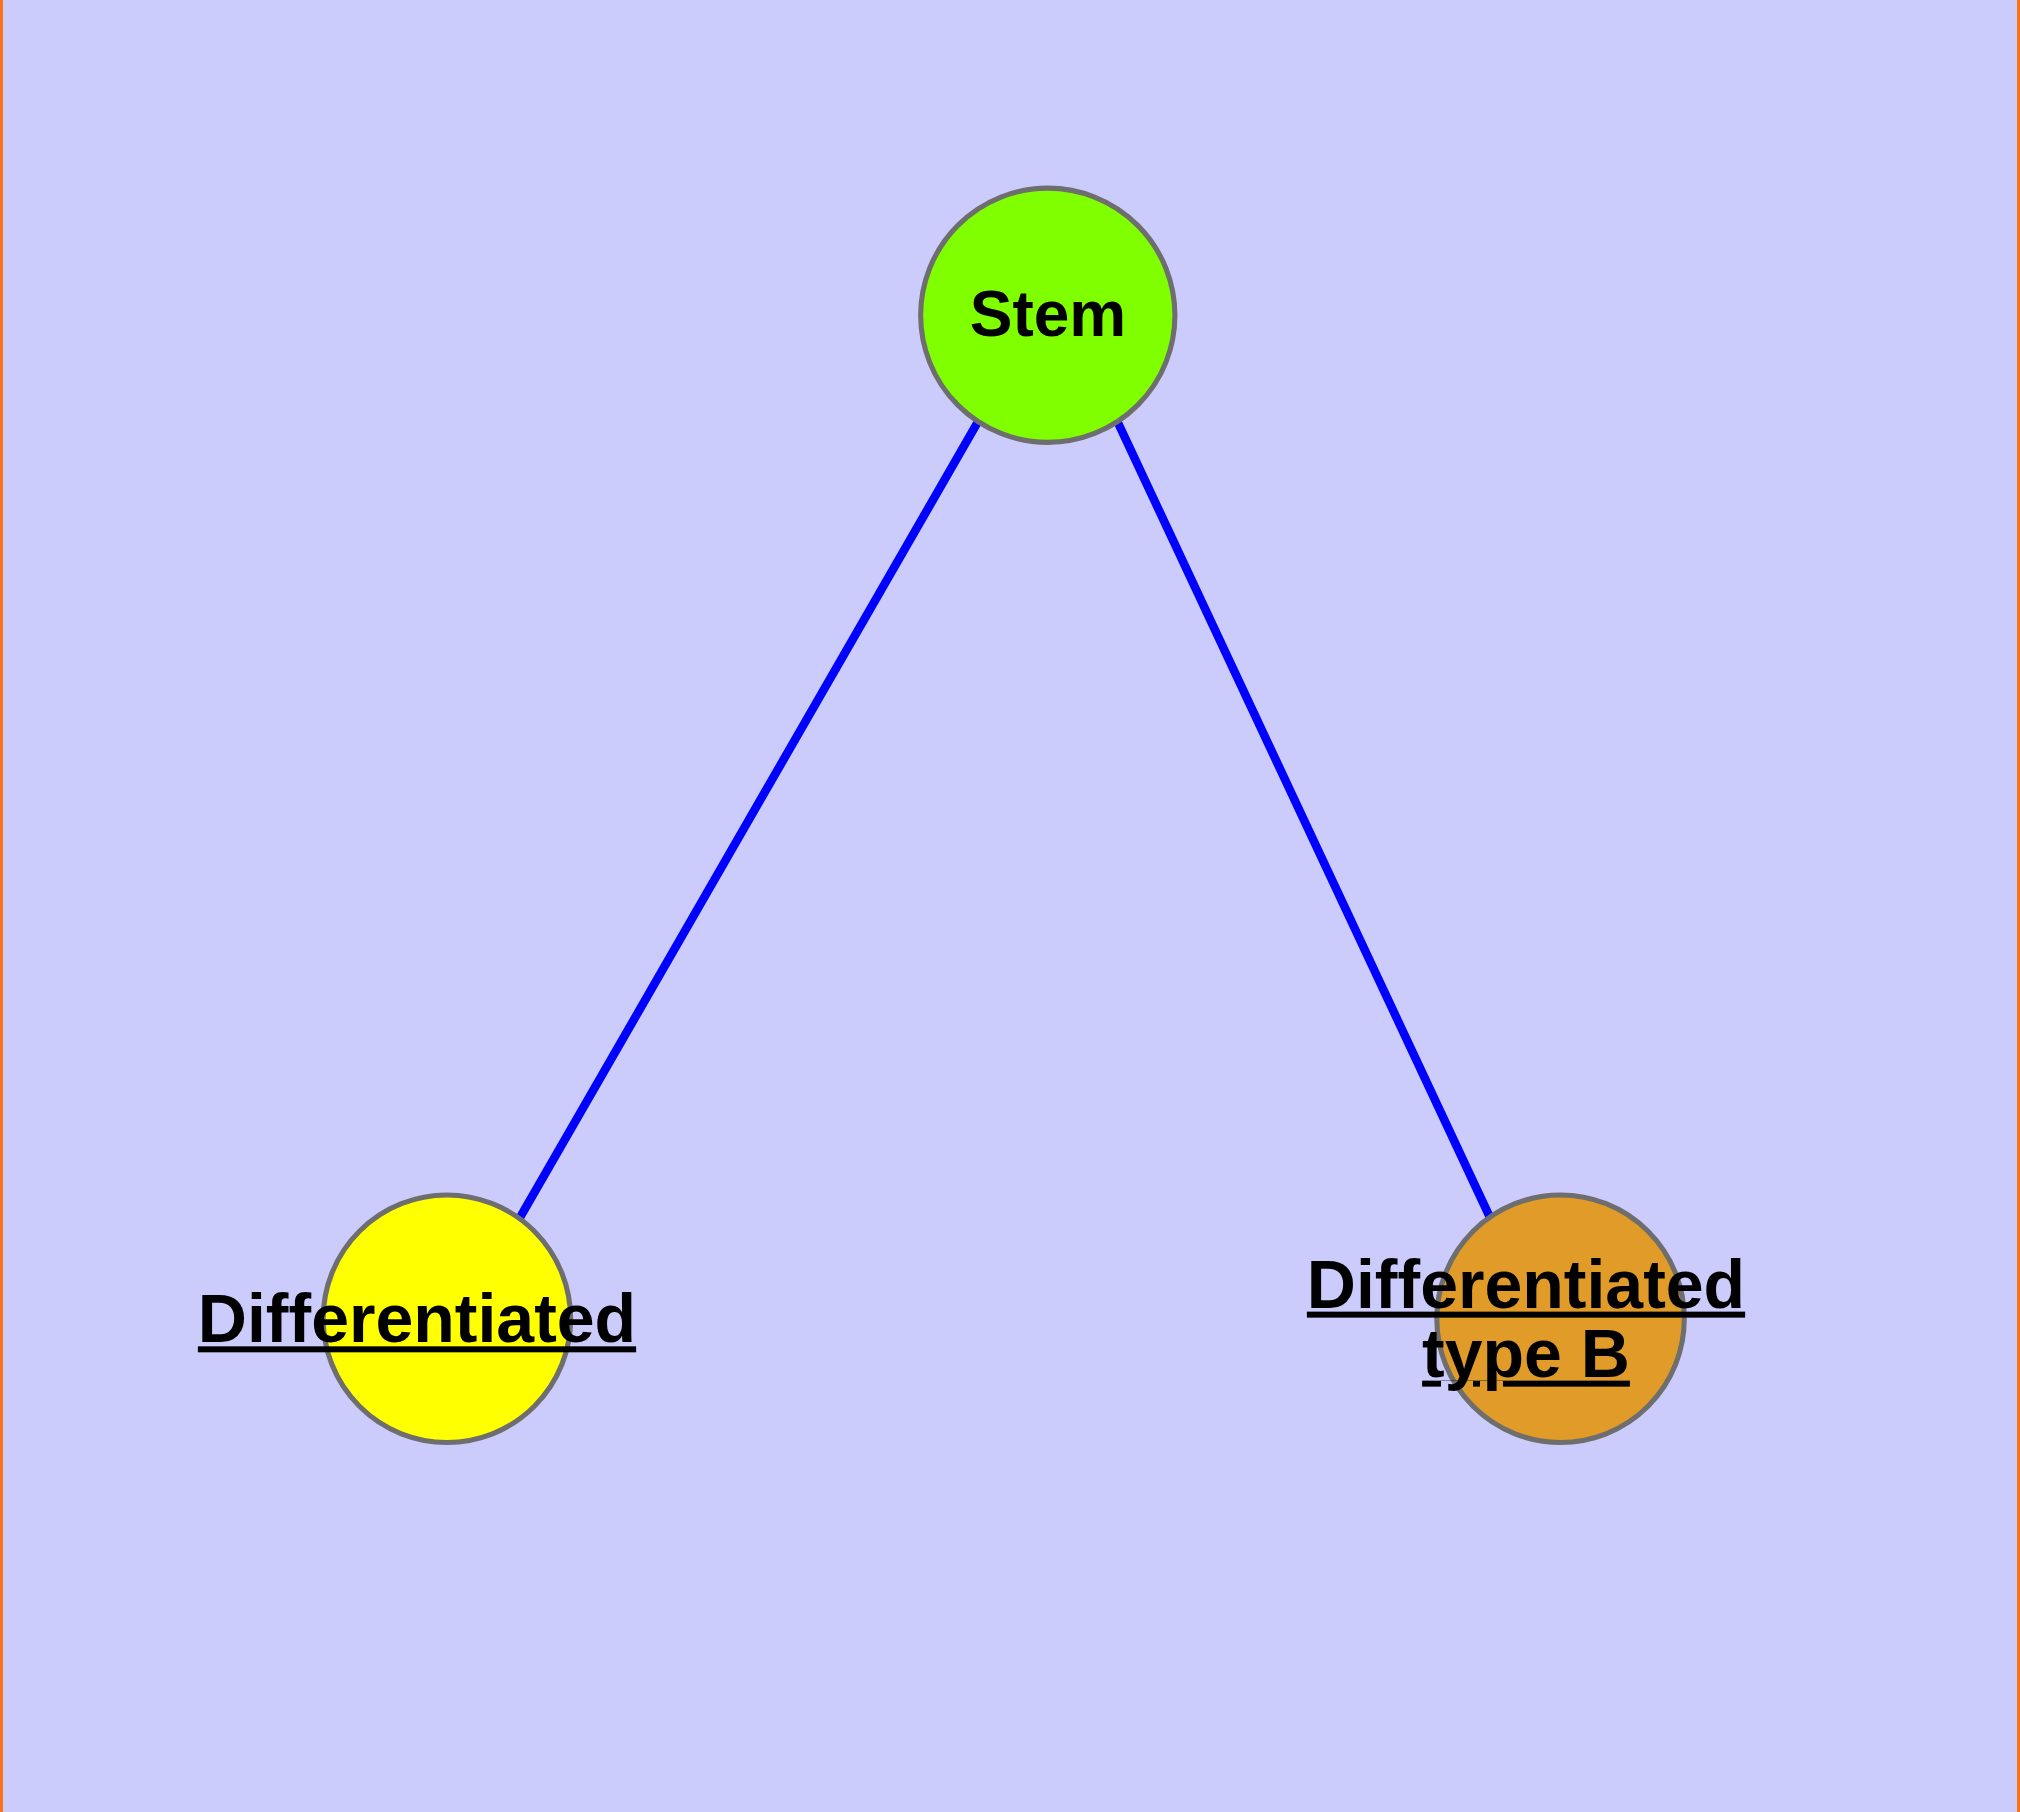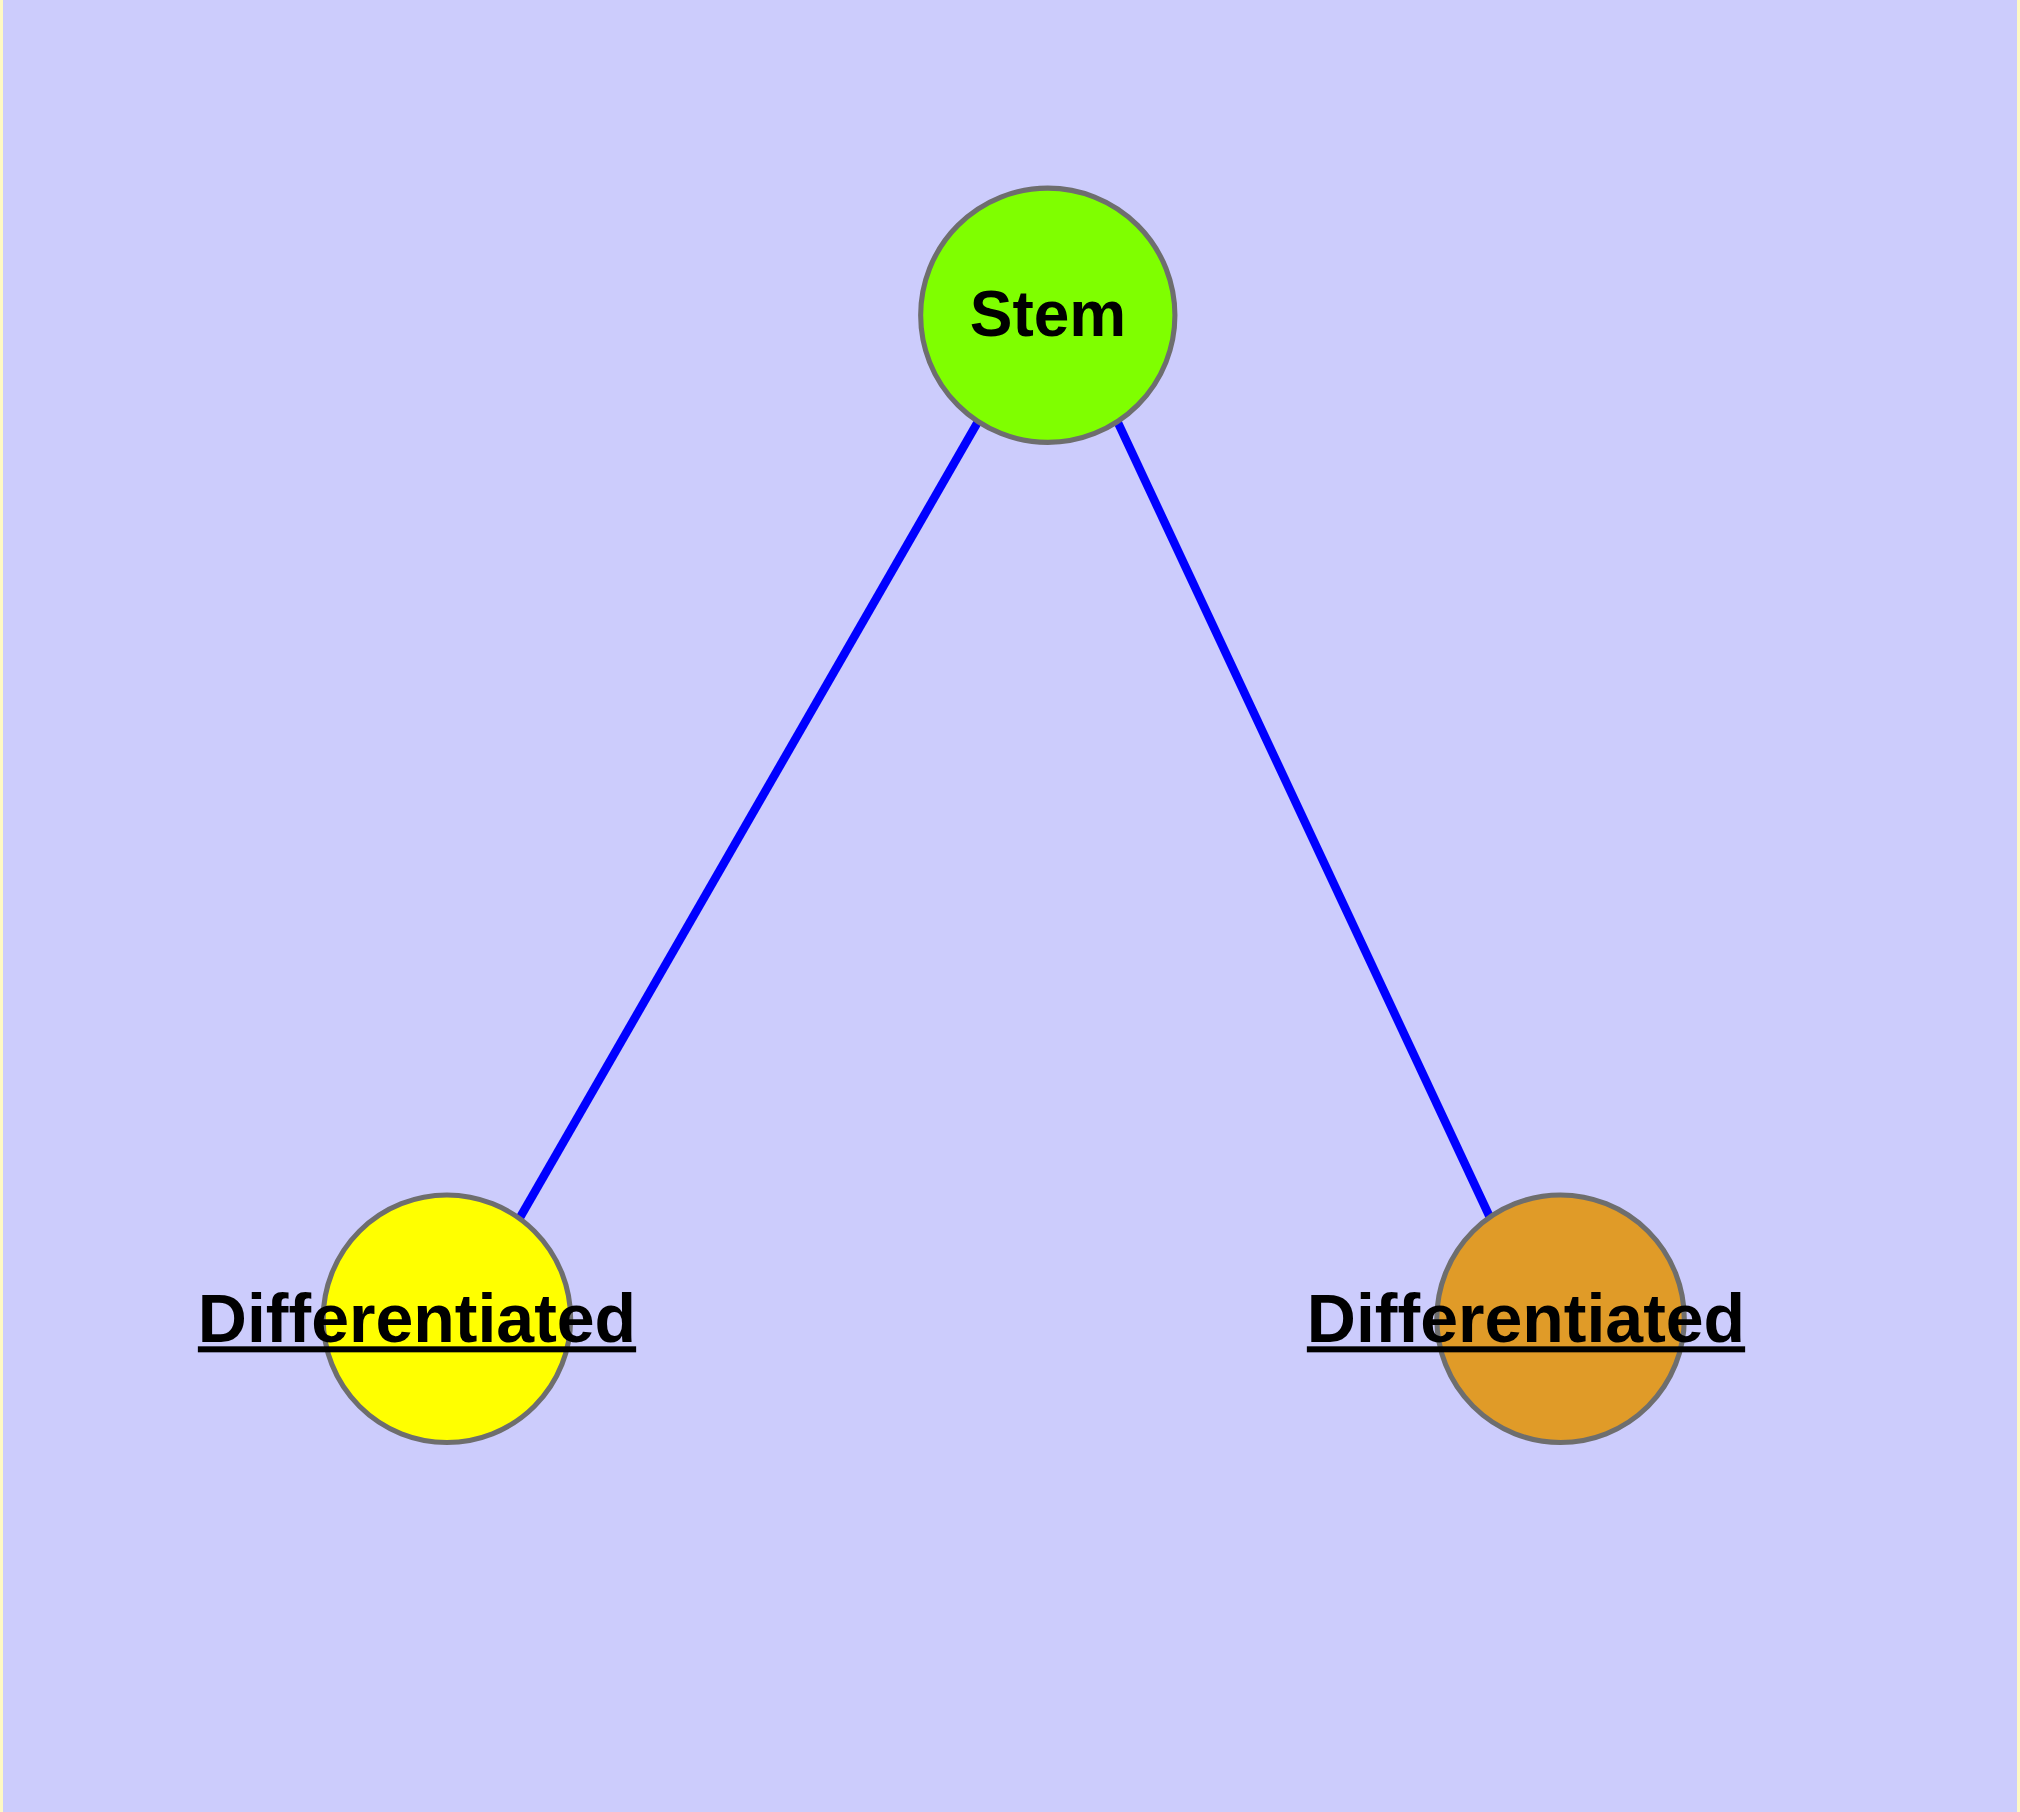--- a/index.html
+++ b/index.html
@@ -5,21 +5,21 @@
 <style>
   html, body {
     margin: 0;
     padding: 0;
     background: #ffffff;
   }
   #stage {
     position: relative;
     width: 2021px;
     height: 1812px;
-    background: #fef9c3;
+    background: #f97316;
     overflow: hidden;
   }
   #canvas-bg {
     position: absolute;
     left: 3.4px;
     top: 0px;
     width: 2014px;
     height: 1812px;
     background: #ccccfc;
   }
@@ -64,17 +64,17 @@
     <g id="nodes-layer">
         <circle cx="1236" cy="372" r="150" fill="#7fff00" stroke="#6e6e6e" stroke-width="6"></circle>
         <circle cx="527" cy="1556" r="146" fill="#ffff00" stroke="#6e6e6e" stroke-width="6"></circle>
         <circle cx="1841" cy="1556" r="146" fill="#e09b28" stroke="#6e6e6e" stroke-width="6"></circle>
       </g>
   </svg>
 
   <div id="labels-layer">
       <div class="node-label label-stem" style="left: 1048px; top: 315px; font-size: 64px; color: rgb(0, 0, 0);"><div>Stem</div></div>
       <div class="node-label label-leaf" style="left: 417px; top: 1319px; font-size: 68px; color: rgb(0, 0, 0);"><div>Differentiated</div></div>
-      <div class="node-label label-leaf" style="left: 1526px; top: 1319px; font-size: 68px; color: rgb(0, 0, 0);"><div>Differentiated</div></div>
+      <div class="node-label label-leaf" style="left: 1526px; top: 1319px; font-size: 68px; color: rgb(0, 0, 0);"><div>Differentiated</div><div>type B</div></div>
     </div>
 
 </div>
 
 
 </body></html>

